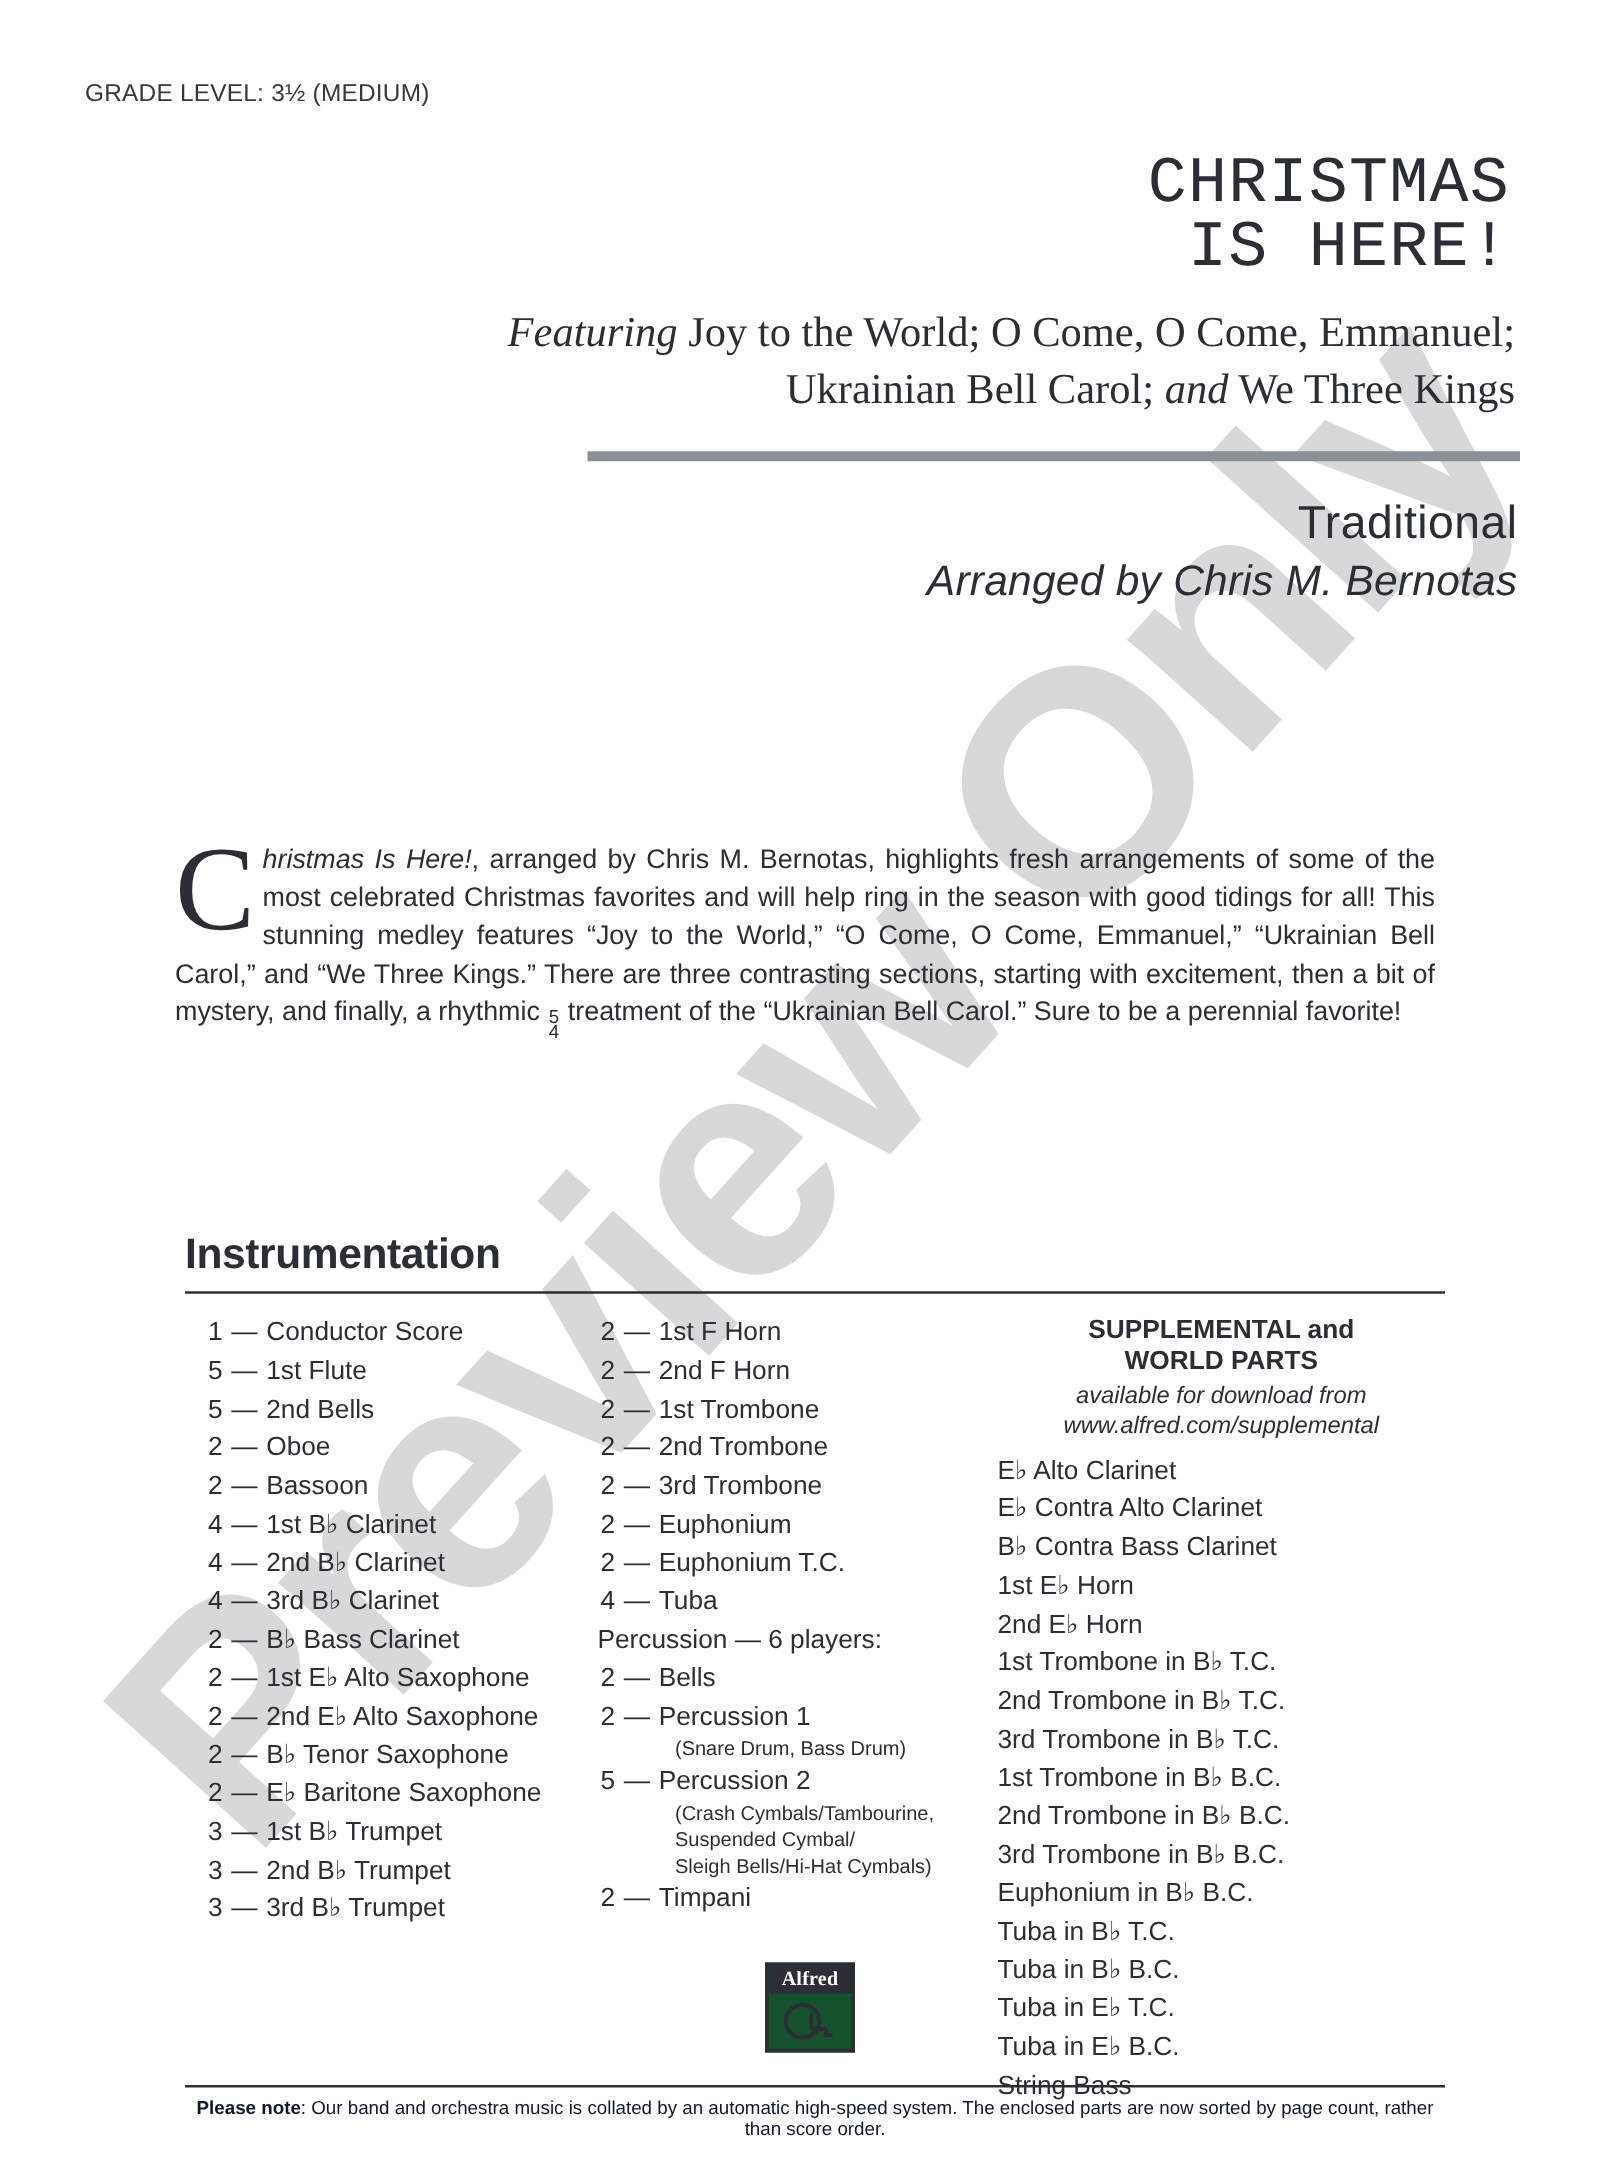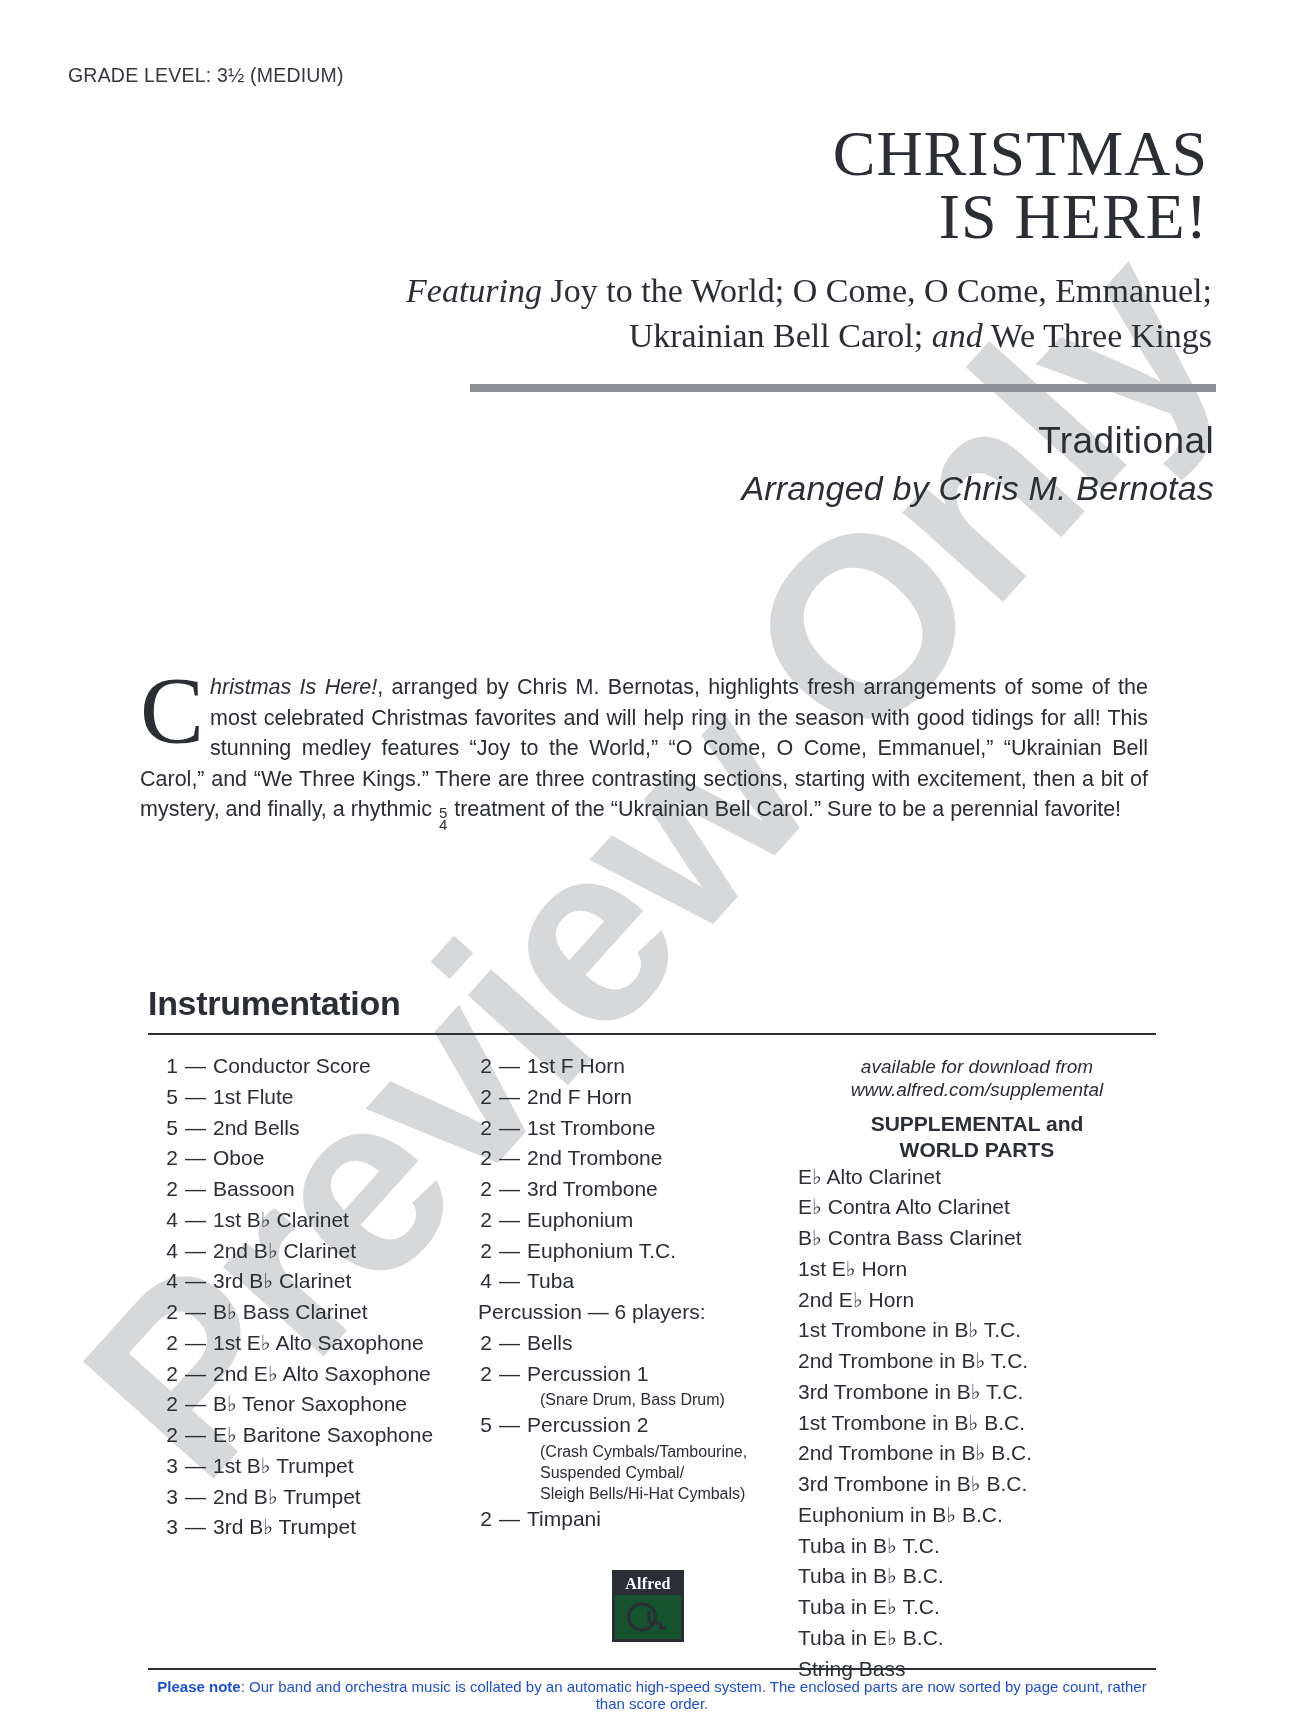--- a/index.html
+++ b/index.html
@@ -60,23 +60,23 @@
 
   
   #title-block {
     position: absolute;
     left: 70px;
     right: 76px;
     top: 122px;
     text-align: right;
   }
   #main-title {
-    font-family: Liberation Serif, serif;
+    font-family: Liberation Mono, monospace;
     font-weight: 400;
-    font-size: 64px;
+    font-size: 52px;
     line-height: 0.99;
     letter-spacing: 1px;
     color: #2b2e34;
     margin: 0;
     padding-right: 12px;
   }
   #main-title .tline { display: block; }
   #subtitle {
     font-family: "Liberation Serif", serif;
     font-size: 34px;
@@ -268,21 +268,21 @@
     height: 2px;
     background: #2b2e34;
   }
   #footer-note {
     position: absolute;
     left: 148px;
     right: 140px;
     top: 1678px;
     text-align: center;
     font-size: 15px;
-    color: #1d4ed8;
+    color: #0f172a;
   }
   #footer-note .bold { font-weight: 700; }
 </style>
 </head>
 <body>
 
 <div id="watermark">
   <div class="wm-text">Preview Only</div>
 </div>
 
@@ -354,27 +354,27 @@
           <div class="instr-line"><span class="qty">2</span><span class="dash">—</span><span>Bells</span></div>
           <div class="instr-line"><span class="qty">2</span><span class="dash">—</span><span>Percussion 1</span></div>
           <div class="instr-note">(Snare Drum, Bass Drum)</div>
           <div class="instr-line"><span class="qty">5</span><span class="dash">—</span><span>Percussion 2</span></div>
           <div class="instr-note">(Crash Cymbals/Tambourine,</div>
           <div class="instr-note">Suspended Cymbal/</div>
           <div class="instr-note">Sleigh Bells/Hi-Hat Cymbals)</div>
           <div class="instr-line"><span class="qty">2</span><span class="dash">—</span><span>Timpani</span></div>
         </div>
       <div id="col-right">
+        <div id="supp-title">
+          <div>SUPPLEMENTAL and</div>
+          <div>WORLD PARTS</div>
+        </div>
         <div id="supp-sub">
           <div>available for download from</div>
           <div>www.alfred.com/supplemental</div>
-        </div>
-        <div id="supp-title">
-          <div>SUPPLEMENTAL and</div>
-          <div>WORLD PARTS</div>
         </div>
         <div id="supp-items">
             <div class="supp-line">E♭ Alto Clarinet</div>
             <div class="supp-line">E♭ Contra Alto Clarinet</div>
             <div class="supp-line">B♭ Contra Bass Clarinet</div>
             <div class="supp-line">1st E♭ Horn</div>
             <div class="supp-line">2nd E♭ Horn</div>
             <div class="supp-line">1st Trombone in B♭ T.C.</div>
             <div class="supp-line">2nd Trombone in B♭ T.C.</div>
             <div class="supp-line">3rd Trombone in B♭ T.C.</div>

